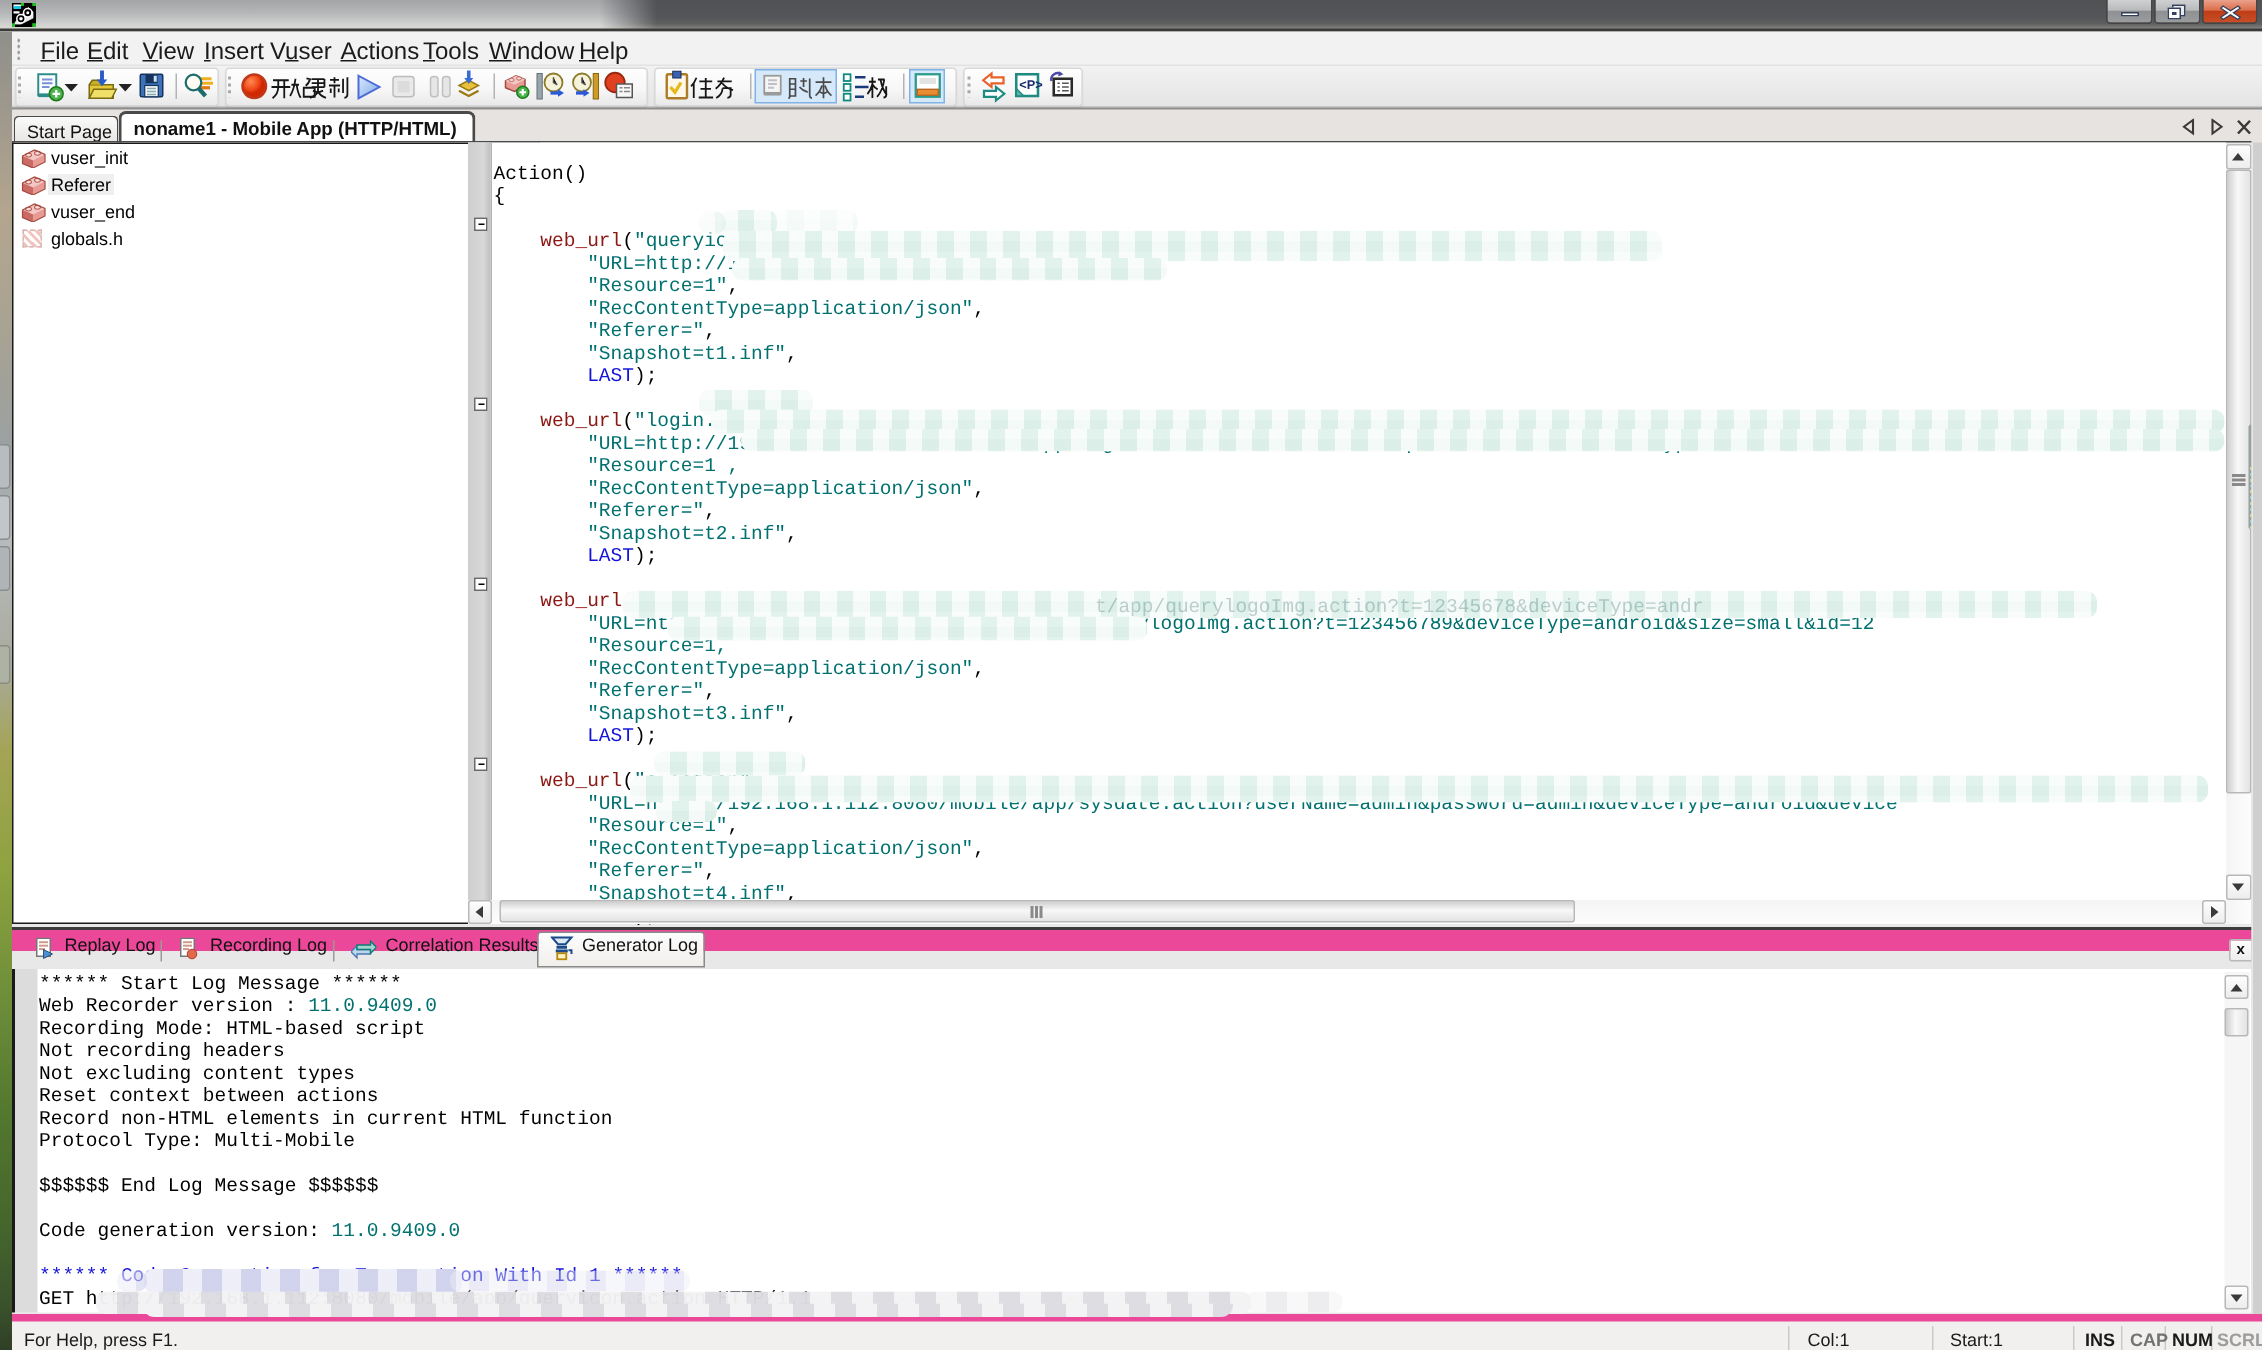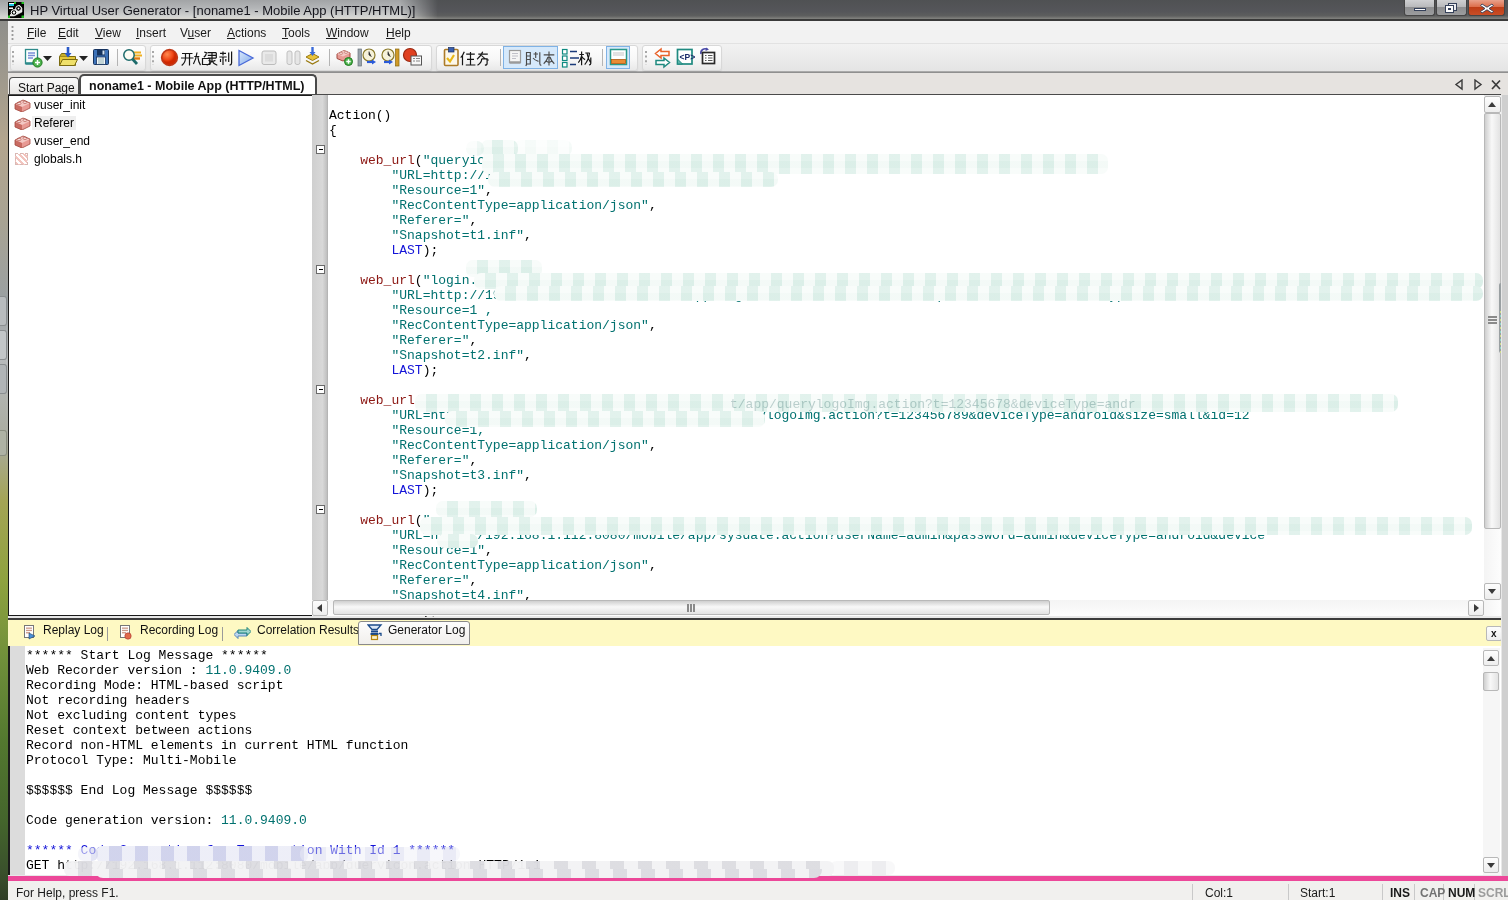--- a/index.html
+++ b/index.html
@@ -7,21 +7,21 @@
 
 #title{left:0;top:0;width:1508px;height:21px;background:linear-gradient(180deg,#4f5153 0%,#55565a 55%,#5d5e5e 75%,#8a8a86 93%,#6b6b67 100%)}
 #title .lite{left:0;top:0;width:440px;height:21px;background:linear-gradient(180deg,#a2a4a6 0%,#b4b6b8 40%,#d3d4d2 80%,#ded9cf 95%,#b9b5aa 100%);-webkit-mask-image:linear-gradient(90deg,#000 0 400px,transparent 438px);mask-image:linear-gradient(90deg,#000 0 400px,transparent 438px)}
 #title .brd{left:0;top:19px;width:1508px;height:2px;background:#3a3a3a}
 #title .txt{left:30px;top:3px;font-size:13px;color:#15151c;white-space:nowrap}
 .winbtn{top:0;height:16px;border:1px solid #454545;border-top:none;border-radius:0 0 3px 3px;background:linear-gradient(180deg,#cfd0d2 0%,#b9babc 45%,#8f9092 50%,#9b9c9e 100%)}
 #btnmin{left:1404px;width:31px}#btnmax{left:1436px;width:31px}
 #btncls{left:1468px;width:37px;background:linear-gradient(180deg,#e9a18b 0%,#dd6f4c 45%,#bf3d16 50%,#c84e27 100%)}
 
 #menu{left:0;top:21px;width:1508px;height:23px;background:#f2f2f2;border-bottom:1px solid #e2e2e2}
-#menu span{position:absolute;top:5px;font-size:12px;color:#1a1a1a}
+#menu span{position:absolute;top:5px;font-size:16px;color:#1a1a1a}
 #menu u{text-decoration:underline}
 .gripv{width:3px;background-image:radial-gradient(circle,#9a9a9a 1px,transparent 1.2px);background-size:3px 4px;background-repeat:repeat-y}
 
 #tools{left:0;top:44px;width:1508px;height:28px;background:linear-gradient(180deg,#f2f2f2,#e4e4e4);border-bottom:1px solid #aaa}
 .tgrp{top:1px;height:26px;border:1px solid #d8d8d8;border-radius:3px;background:linear-gradient(180deg,#fefefe 0%,#f7f7f7 55%,#e9e9e9 100%);box-shadow:0 1px 1px rgba(0,0,0,.08)}
 
 #tabbar{left:0;top:72px;width:1508px;height:23px;background:#e6e3e0;border-top:1px solid #8f8f8f}
 .dtab{position:absolute;border:1px solid #4a4a4a;border-bottom:none;border-radius:4px 4px 0 0;font-size:12px;color:#111}
 #tabline{left:0;top:94px;width:1501px;height:1px;background:#4a4a4a}
 
@@ -33,21 +33,21 @@
 #code{left:329px;top:108px;font:13px/15px "Liberation Mono",monospace;color:#000;white-space:pre}
 .kw{color:#8c1713}.st{color:#00716f}.bl{color:#1414d8}
 
 .sbtn{position:absolute;background:linear-gradient(180deg,#fdfdfd,#ededed);border:1px solid #b8b8b8;border-radius:2px}
 .arr{position:absolute;width:0;height:0}
 
 .cz{position:absolute;z-index:3;border-radius:7px;background-color:#ecf6f2;background-image:repeating-linear-gradient(90deg,rgba(255,255,255,.55) 0 11px,rgba(203,232,223,.38) 11px 22px),repeating-linear-gradient(180deg,rgba(255,255,255,.22) 0 7px,rgba(210,234,226,.25) 7px 14px)}
 .cl{position:absolute;z-index:3;border-radius:6px;background-color:#dcdef1;background-image:repeating-linear-gradient(90deg,rgba(255,255,255,.5) 0 13px,rgba(193,196,230,.4) 13px 26px)}
 .cg{position:absolute;z-index:3;border-radius:6px;background-color:#e7e7ea;background-image:repeating-linear-gradient(90deg,rgba(255,255,255,.5) 0 14px,rgba(208,208,216,.45) 14px 28px)}
 
-#ostrip{left:0px;top:618px;width:1508px;height:28px;background:#fef9c3;border-top:2px solid #3c3c3c}
+#ostrip{left:0px;top:618px;width:1508px;height:16px;background:#ec4899;border-top:2px solid #3c3c3c}
 .otab{position:absolute;top:3px;font-size:12px;color:#111;white-space:nowrap}
 .osep{position:absolute;top:7px;width:1px;height:14px;background:#9a9a9a}
 #log{left:8px;top:646px;width:1493px;height:229px;background:#fff;border-left:2px solid #1a1a1a;overflow:hidden}
 #logtxt{left:26px;top:648px;font:13px/15px "Liberation Mono",monospace;color:#000;white-space:pre}
 #loggut{left:10px;top:646px;width:15px;height:229px;background:#dcdcdc}
 
 #statusbar{left:0;top:876px;width:1508px;height:24px;background:#f1f0ee;border-top:5px solid #ec4899;font-size:12px;color:#1a1a1a}
 .scell{position:absolute;top:5px}
 .ssep{position:absolute;top:3px;width:1px;height:18px;background:#c9c9c9}
 
@@ -65,21 +65,20 @@
       <polygon points="2,13 11,3 14,6 14,10 6,14 2,14" fill="#e8e8e8" stroke="#fff" stroke-width=".5"></polygon>
       <circle cx="10.5" cy="6.5" r="2.8" fill="#000" stroke="#fff" stroke-width="1"></circle>
       <circle cx="10.5" cy="6.5" r="1" fill="#fff"></circle>
       <circle cx="6" cy="10.5" r="2.8" fill="#000" stroke="#fff" stroke-width="1"></circle>
       <circle cx="6" cy="10.5" r="1.2" fill="#fff"></circle>
       <rect x="6" y="0" width="2" height="2" fill="#20c020"></rect>
       <rect x="13.5" y="0" width="2.5" height="2" fill="#20c020"></rect>
       <rect x="0" y="13.5" width="2" height="2.5" fill="#20c020"></rect>
       <rect x="13.5" y="13.5" width="2.5" height="2.5" fill="#20c020"></rect>
     </svg>
-  <div class="abs txt">HP Virtual User Generator - [noname1 - Mobile App (HTTP/HTML)]</div>
 </div>
 <div class="abs winbtn" id="btnmin">
     <div class="abs" style="left:9px;top:8px;width:12px;height:3px;background:#fdfdfd;border:1px solid #35415a"></div>
   </div>
 <div class="abs winbtn" id="btnmax">
     <div class="abs" style="left:11px;top:3px;width:9px;height:8px;background:#e9eaee;border:1px solid #35415a"></div>
     <div class="abs" style="left:8px;top:5px;width:9px;height:8px;background:#fdfdfd;border:1px solid #35415a"></div>
     <div class="abs" style="left:11px;top:8px;width:3px;height:2px;background:#35415a"></div>
   </div>
 <div class="abs winbtn" id="btncls">

